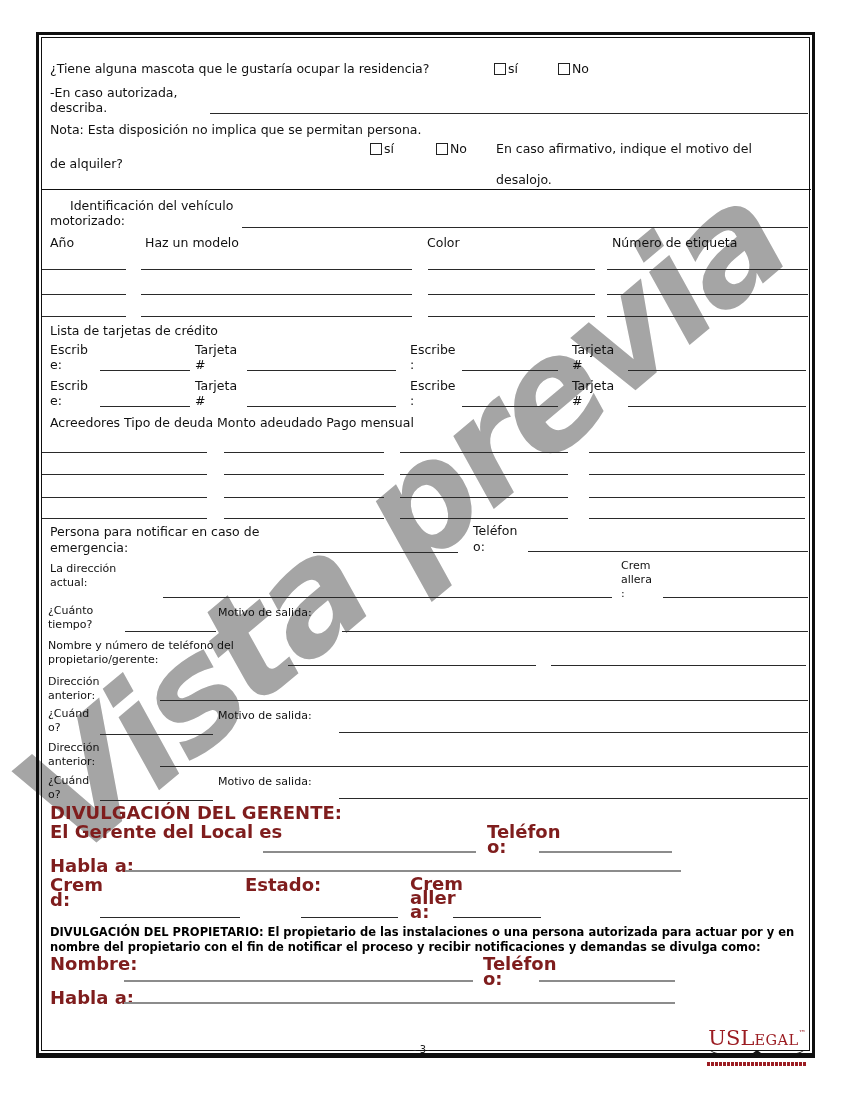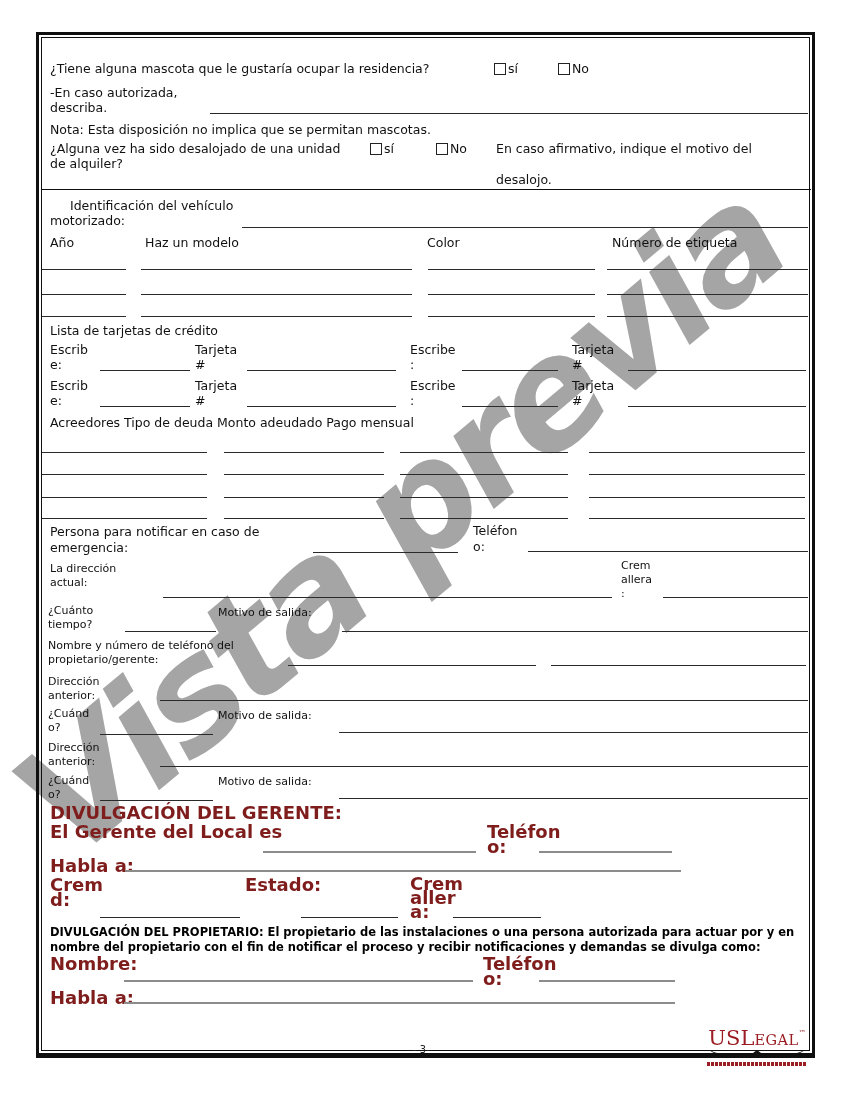--- a/index.html
+++ b/index.html
@@ -62,23 +62,22 @@
     <div class="abs t" style="left:50px; top:61px;">¿Tiene alguna mascota que le gustaría ocupar la residencia?</div>
     <div class="cb" style="left:494px; top:63px;"></div>
     <div class="abs t" style="left:508px; top:61px;">sí</div>
     <div class="cb" style="left:558px; top:63px;"></div>
     <div class="abs t" style="left:572px; top:61px;">No</div>
 
     <div class="abs t" style="left:50px; top:85px;">-En caso autorizada,</div>
     <div class="abs t" style="left:50px; top:100px;">describa.</div>
     <div class="ln" style="left:210px; top:113px; width:598px;"></div>
 
-    <div class="abs t" style="left:50px; top:122px;">Nota: Esta disposición no implica que se permitan mascotas.</div>
-
-    <div class="abs t" style="left:50px; top:141px;">¿Alguna vez ha sido desalojado de una unidad</div>
+    <div class="abs t" style="left:50px; top:122px;">Nota: Esta disposición no implica que se permitan persona.</div>
+
     <div class="abs t" style="left:50px; top:156px;">de alquiler?</div>
     <div class="cb" style="left:370px; top:143px;"></div>
     <div class="abs t" style="left:384px; top:141px;">sí</div>
     <div class="cb" style="left:436px; top:143px;"></div>
     <div class="abs t" style="left:450px; top:141px;">No</div>
     <div class="abs t" style="left:496px; top:141px;">En caso afirmativo, indique el motivo del</div>
     <div class="abs t" style="left:496px; top:172px;">desalojo.</div>
 
     <div class="sep" style="left:41px; top:189px; width:770px;"></div>
 

